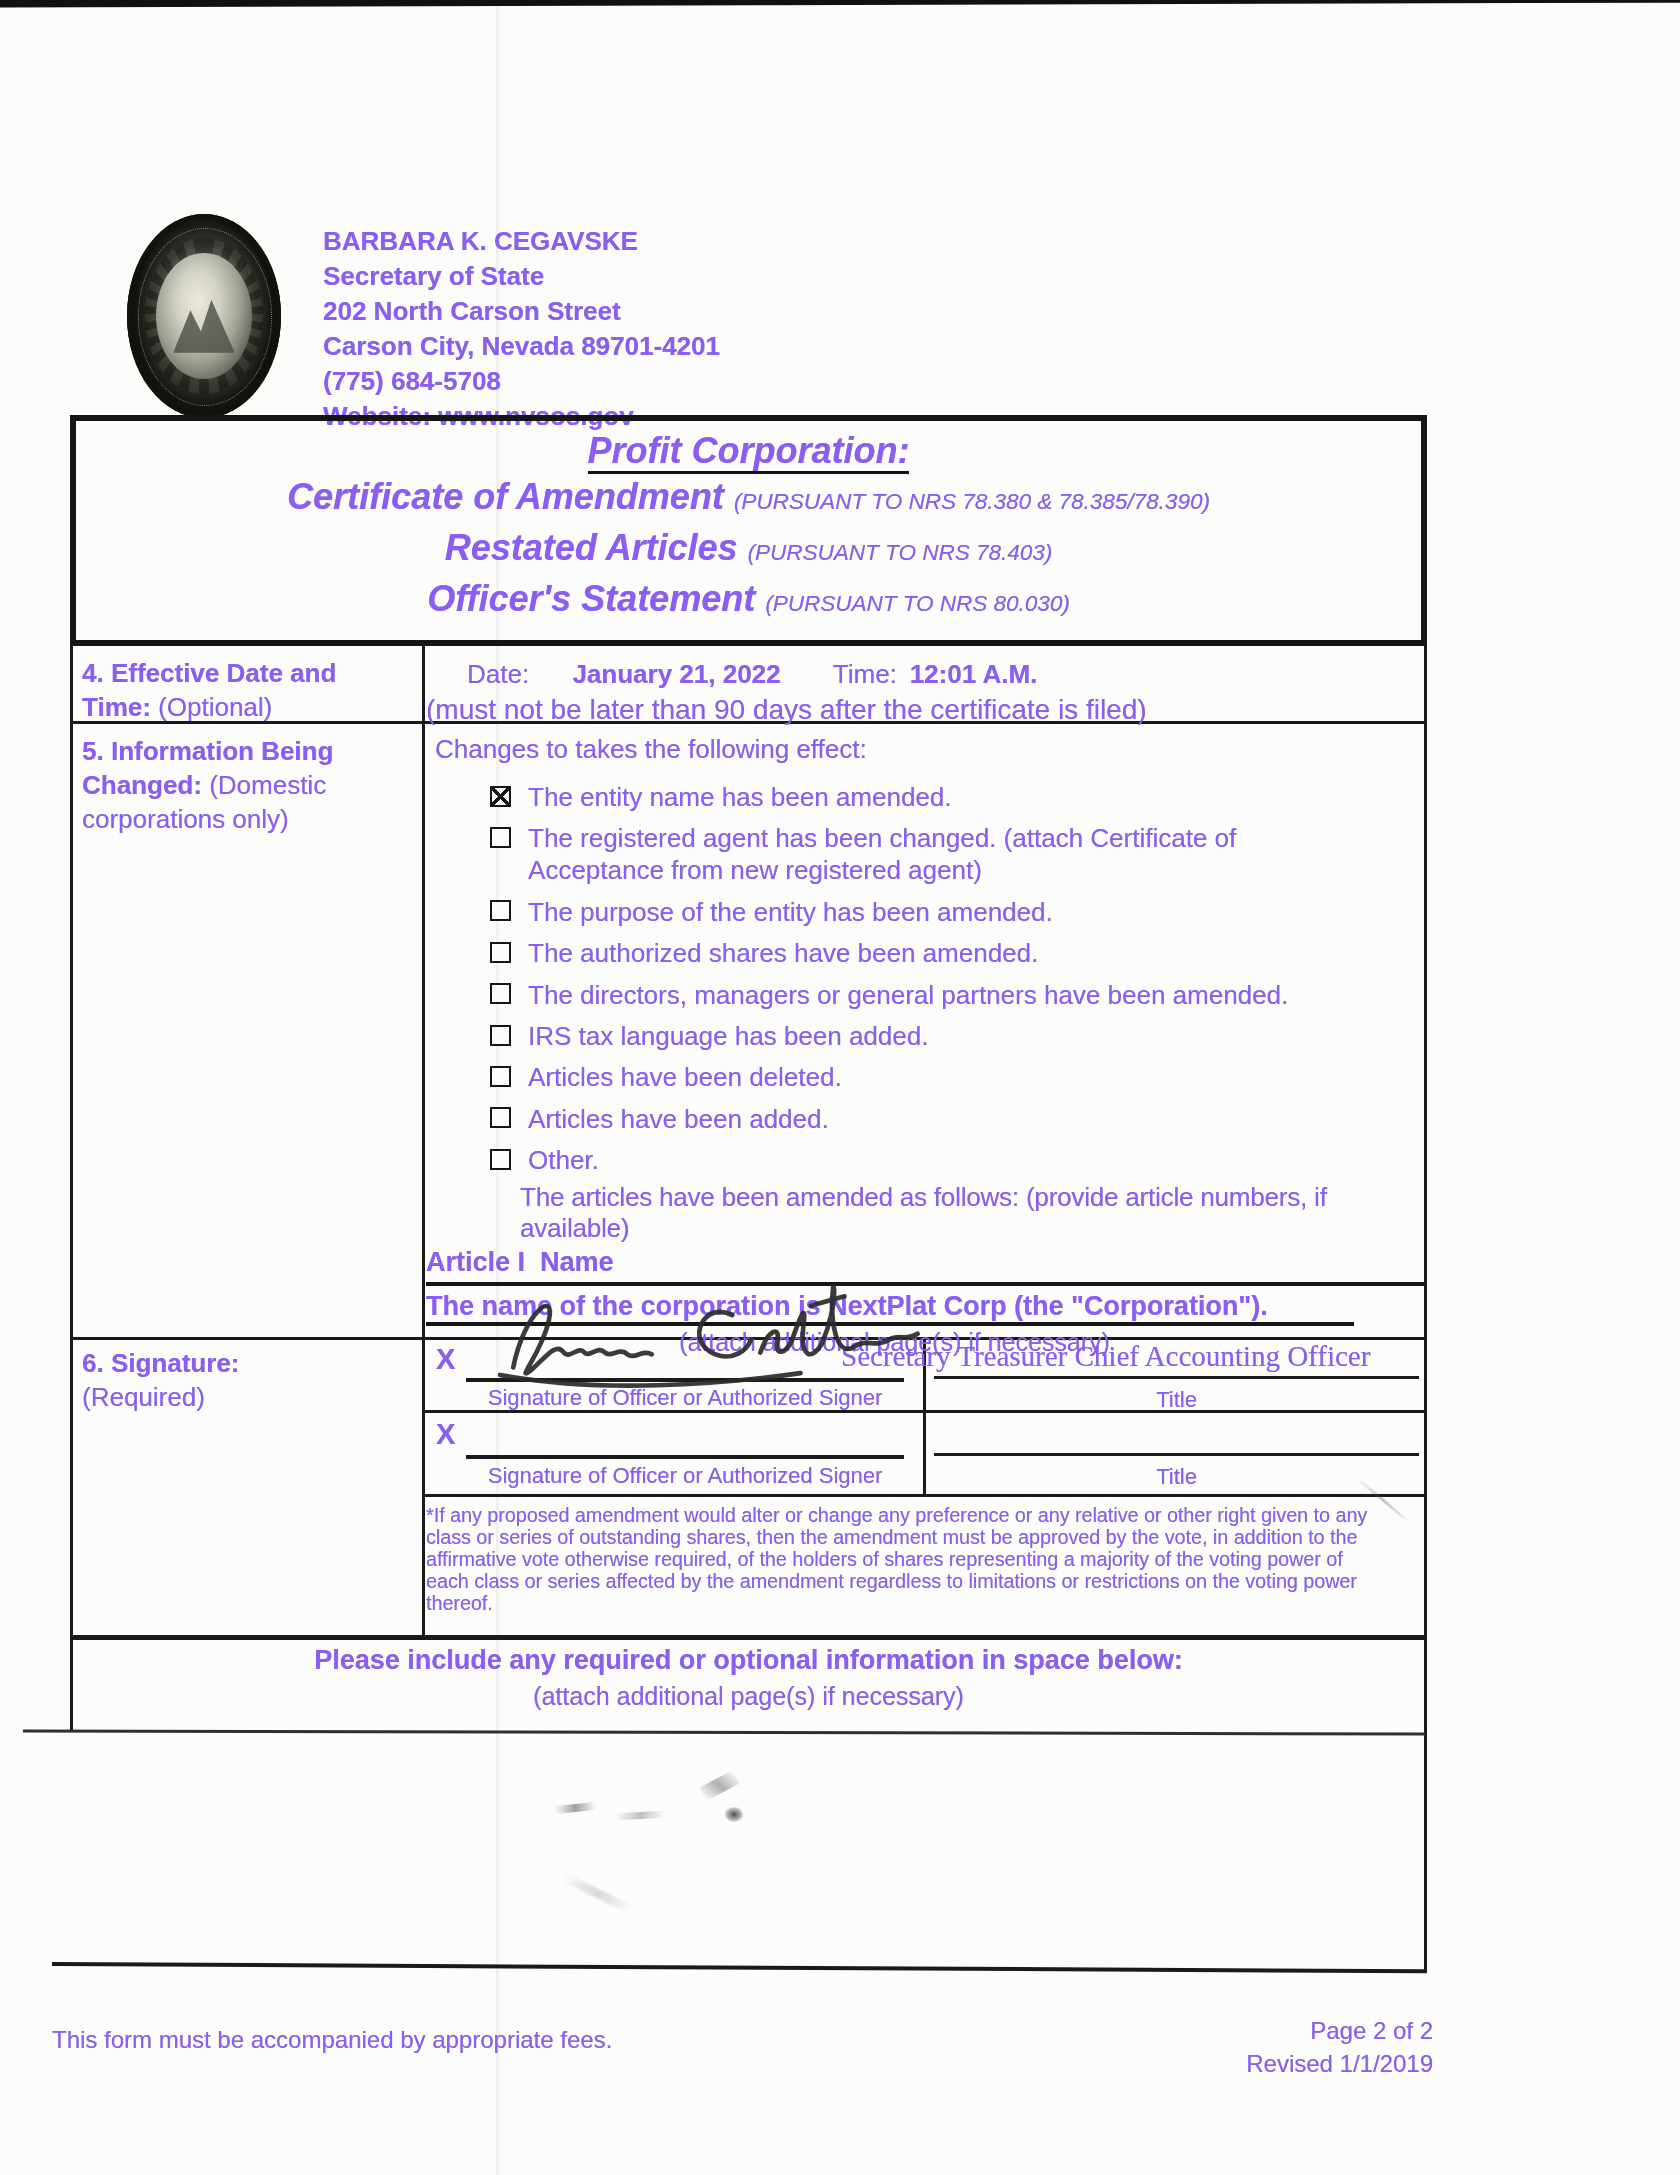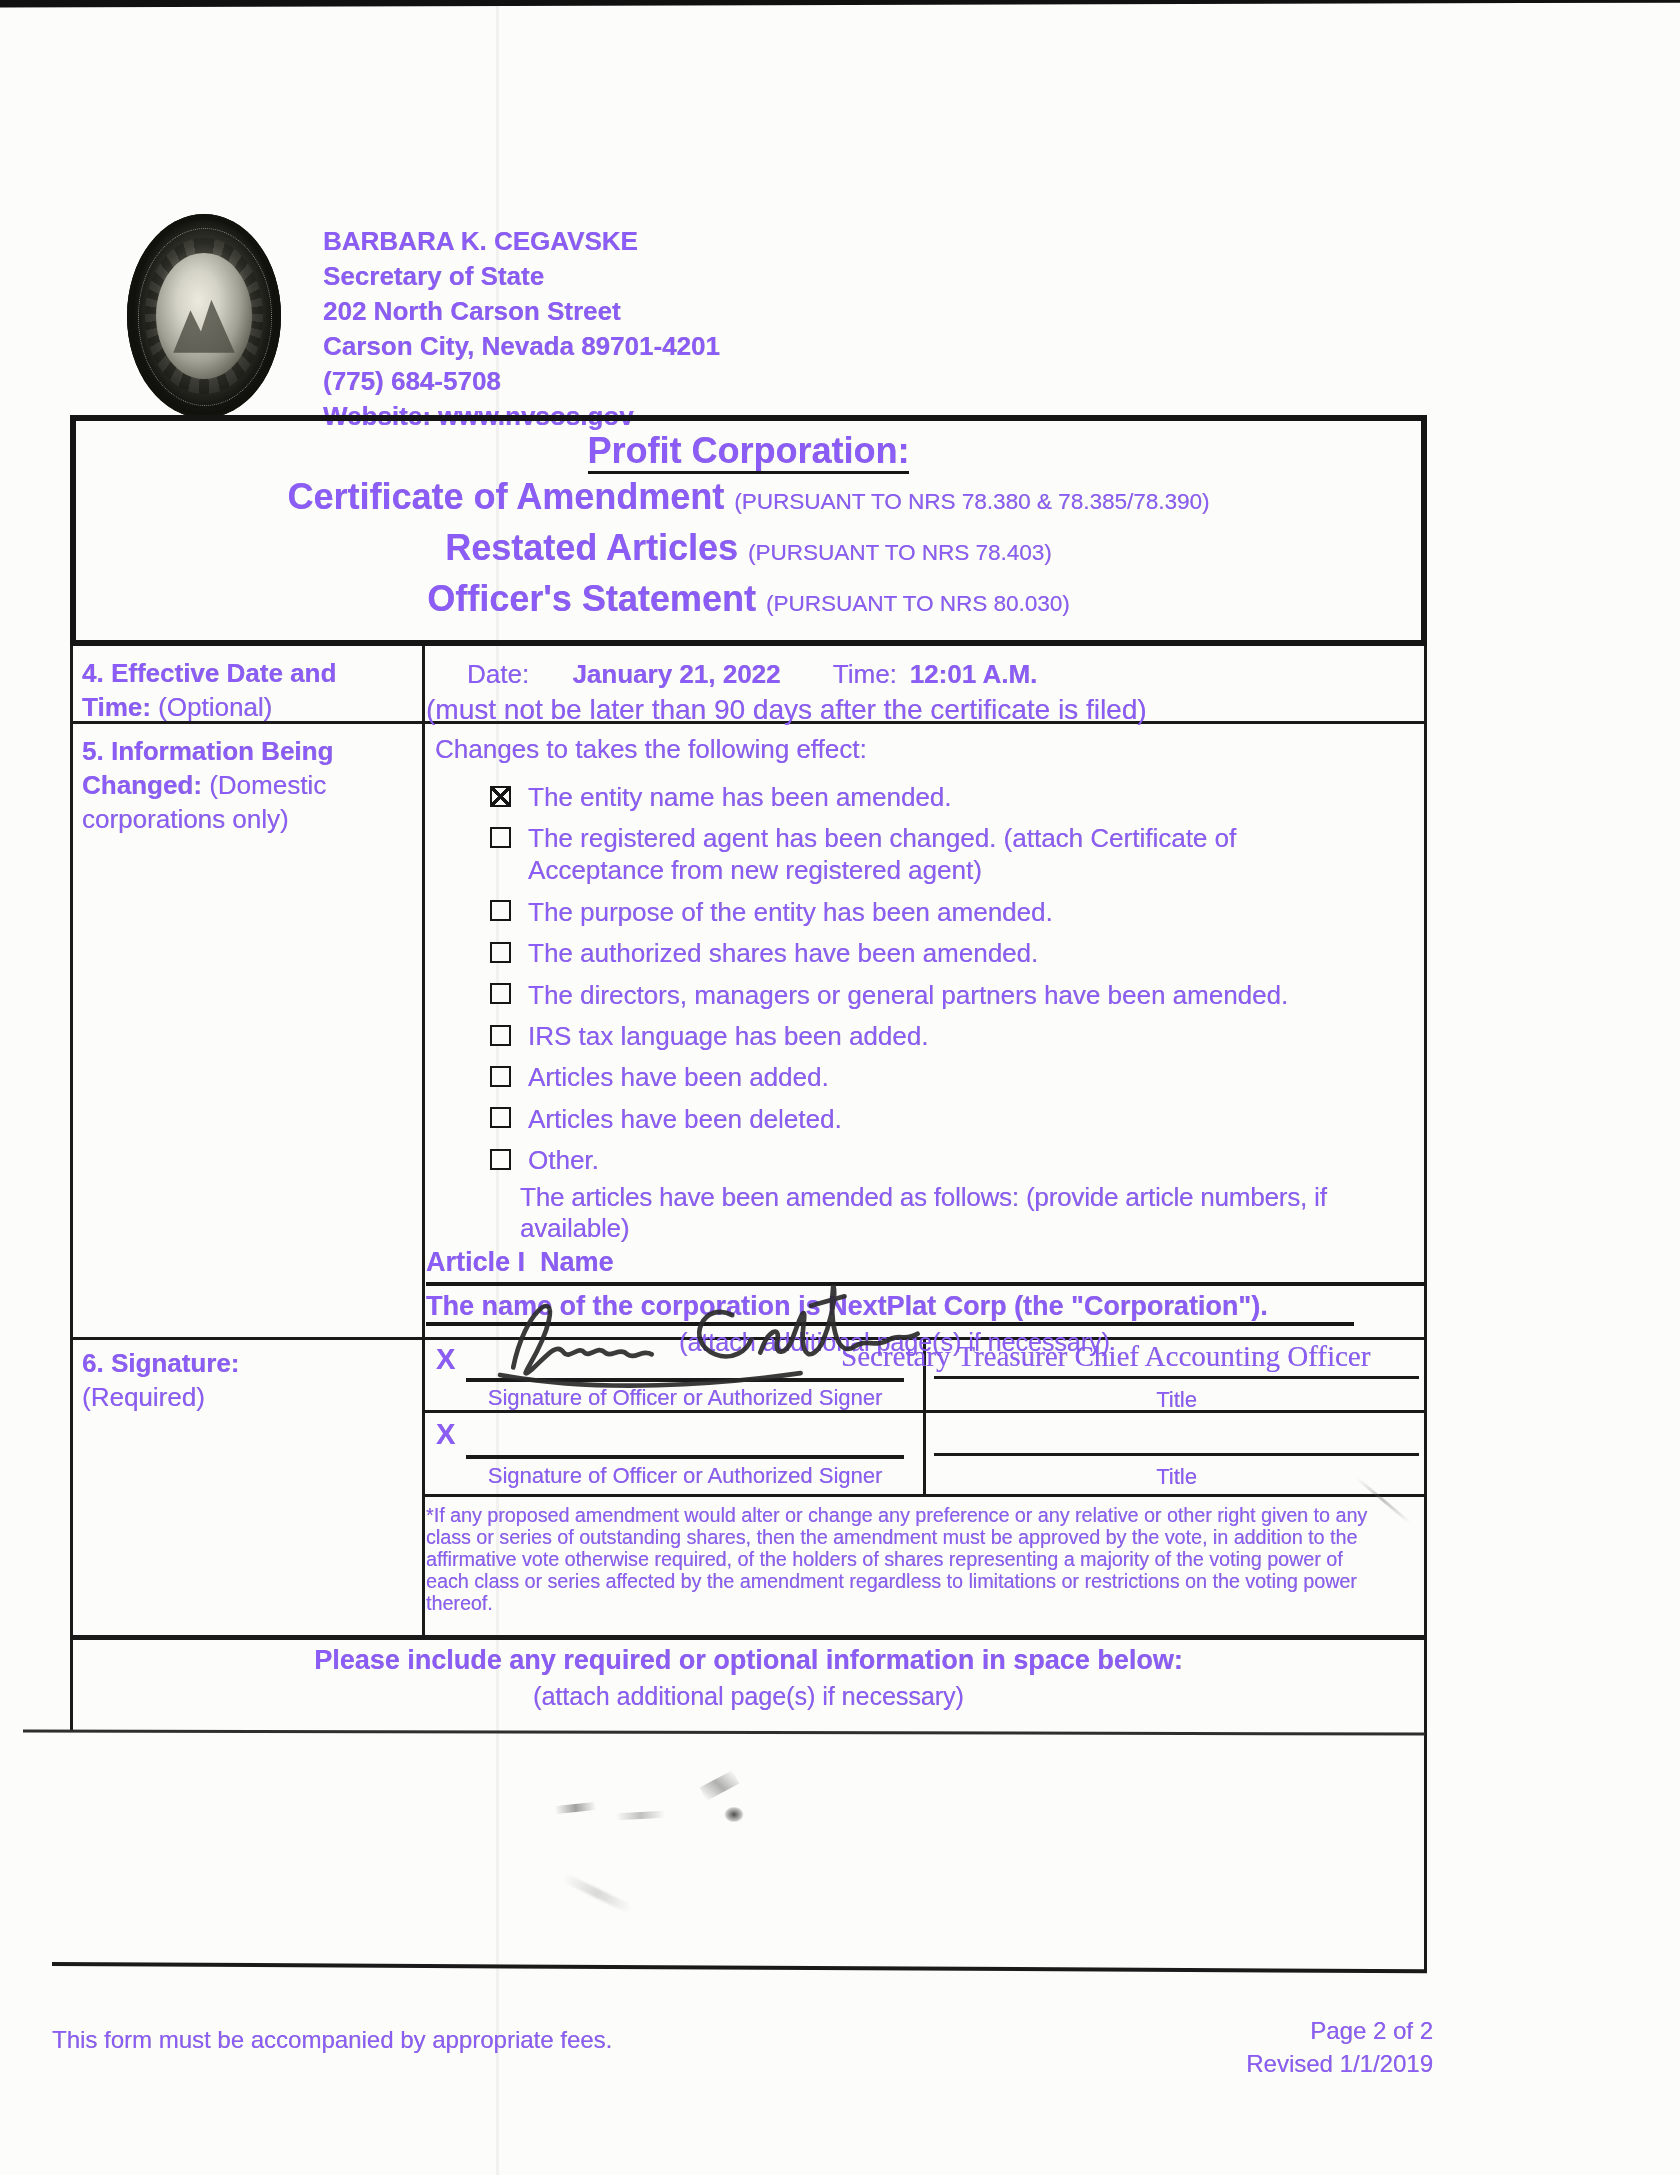--- a/index.html
+++ b/index.html
@@ -22,21 +22,21 @@
   .seal .tex{position:absolute;left:12%;top:12%;width:76%;height:76%;border-radius:50%;
         background:repeating-conic-gradient(rgba(15,15,10,.55) 0 8deg,rgba(150,150,140,.25) 8deg 16deg);opacity:.45;}
   .seal .ring{position:absolute;left:7%;top:7%;width:86%;height:86%;border-radius:50%;
         border:1.9px dotted rgba(225,225,212,.55);}
   .seal .mt{position:absolute;left:30%;top:42%;width:40%;height:26%;
         background:#4c4c42;clip-path:polygon(0 100%,28% 20%,45% 60%,62% 0,100% 100%);opacity:.8;}
   
   .hdr{position:absolute;left:323px;top:224px;font-size:26px;line-height:35px;font-weight:bold;}
   
   .titlebox{position:absolute;left:70px;top:415px;width:1357px;height:231px;box-sizing:border-box;
-            border:6.6px solid #151515;text-align:center;padding-top:6.6px;}
+            border:6.6px solid #151515;text-align:center;padding-top:6.6px;font-style:italic;}
   .tl{line-height:46px;font-size:36px;font-weight:bold;white-space:nowrap;}
   .tl .small{font-size:22.5px;font-weight:normal;}
   .tl .u{border-bottom:3.7px solid #151515;padding-bottom:0.9px;}
   
   .t28{font-size:26px;line-height:32px;}
   .lbl{font-size:26px;line-height:34px;}
   
   .cell5{position:absolute;left:426px;top:733px;width:999px;}
   .intro{font-size:26px;line-height:32px;margin-left:9px;}
   .cbrow{display:flex;align-items:flex-start;margin:9.4px 0 0 64px;}
@@ -146,25 +146,25 @@
     <div class="cbrow">
       <span class="cb"></span>
       <span class="cblabel">The directors, managers or general partners have been amended.</span>
     </div>
     <div class="cbrow">
       <span class="cb"></span>
       <span class="cblabel">IRS tax language has been added.</span>
     </div>
     <div class="cbrow">
       <span class="cb"></span>
+      <span class="cblabel">Articles have been deleted.</span>
+    </div>
+    <div class="cbrow">
+      <span class="cb"></span>
       <span class="cblabel">Articles have been added.</span>
-    </div>
-    <div class="cbrow">
-      <span class="cb"></span>
-      <span class="cblabel">Articles have been deleted.</span>
     </div>
     <div class="cbrow">
       <span class="cb"></span>
       <span class="cblabel">Other.</span>
     </div>
 
     <div class="amend">The articles have been amended as follows: (provide article numbers, if available)</div>
     <div class="art-h">Article I  Name</div>
     <div class="art-n">The name of the corporation is NextPlat Corp (the "Corporation").</div>
     <div class="attach1">(attach additional page(s) if necessary)</div>

